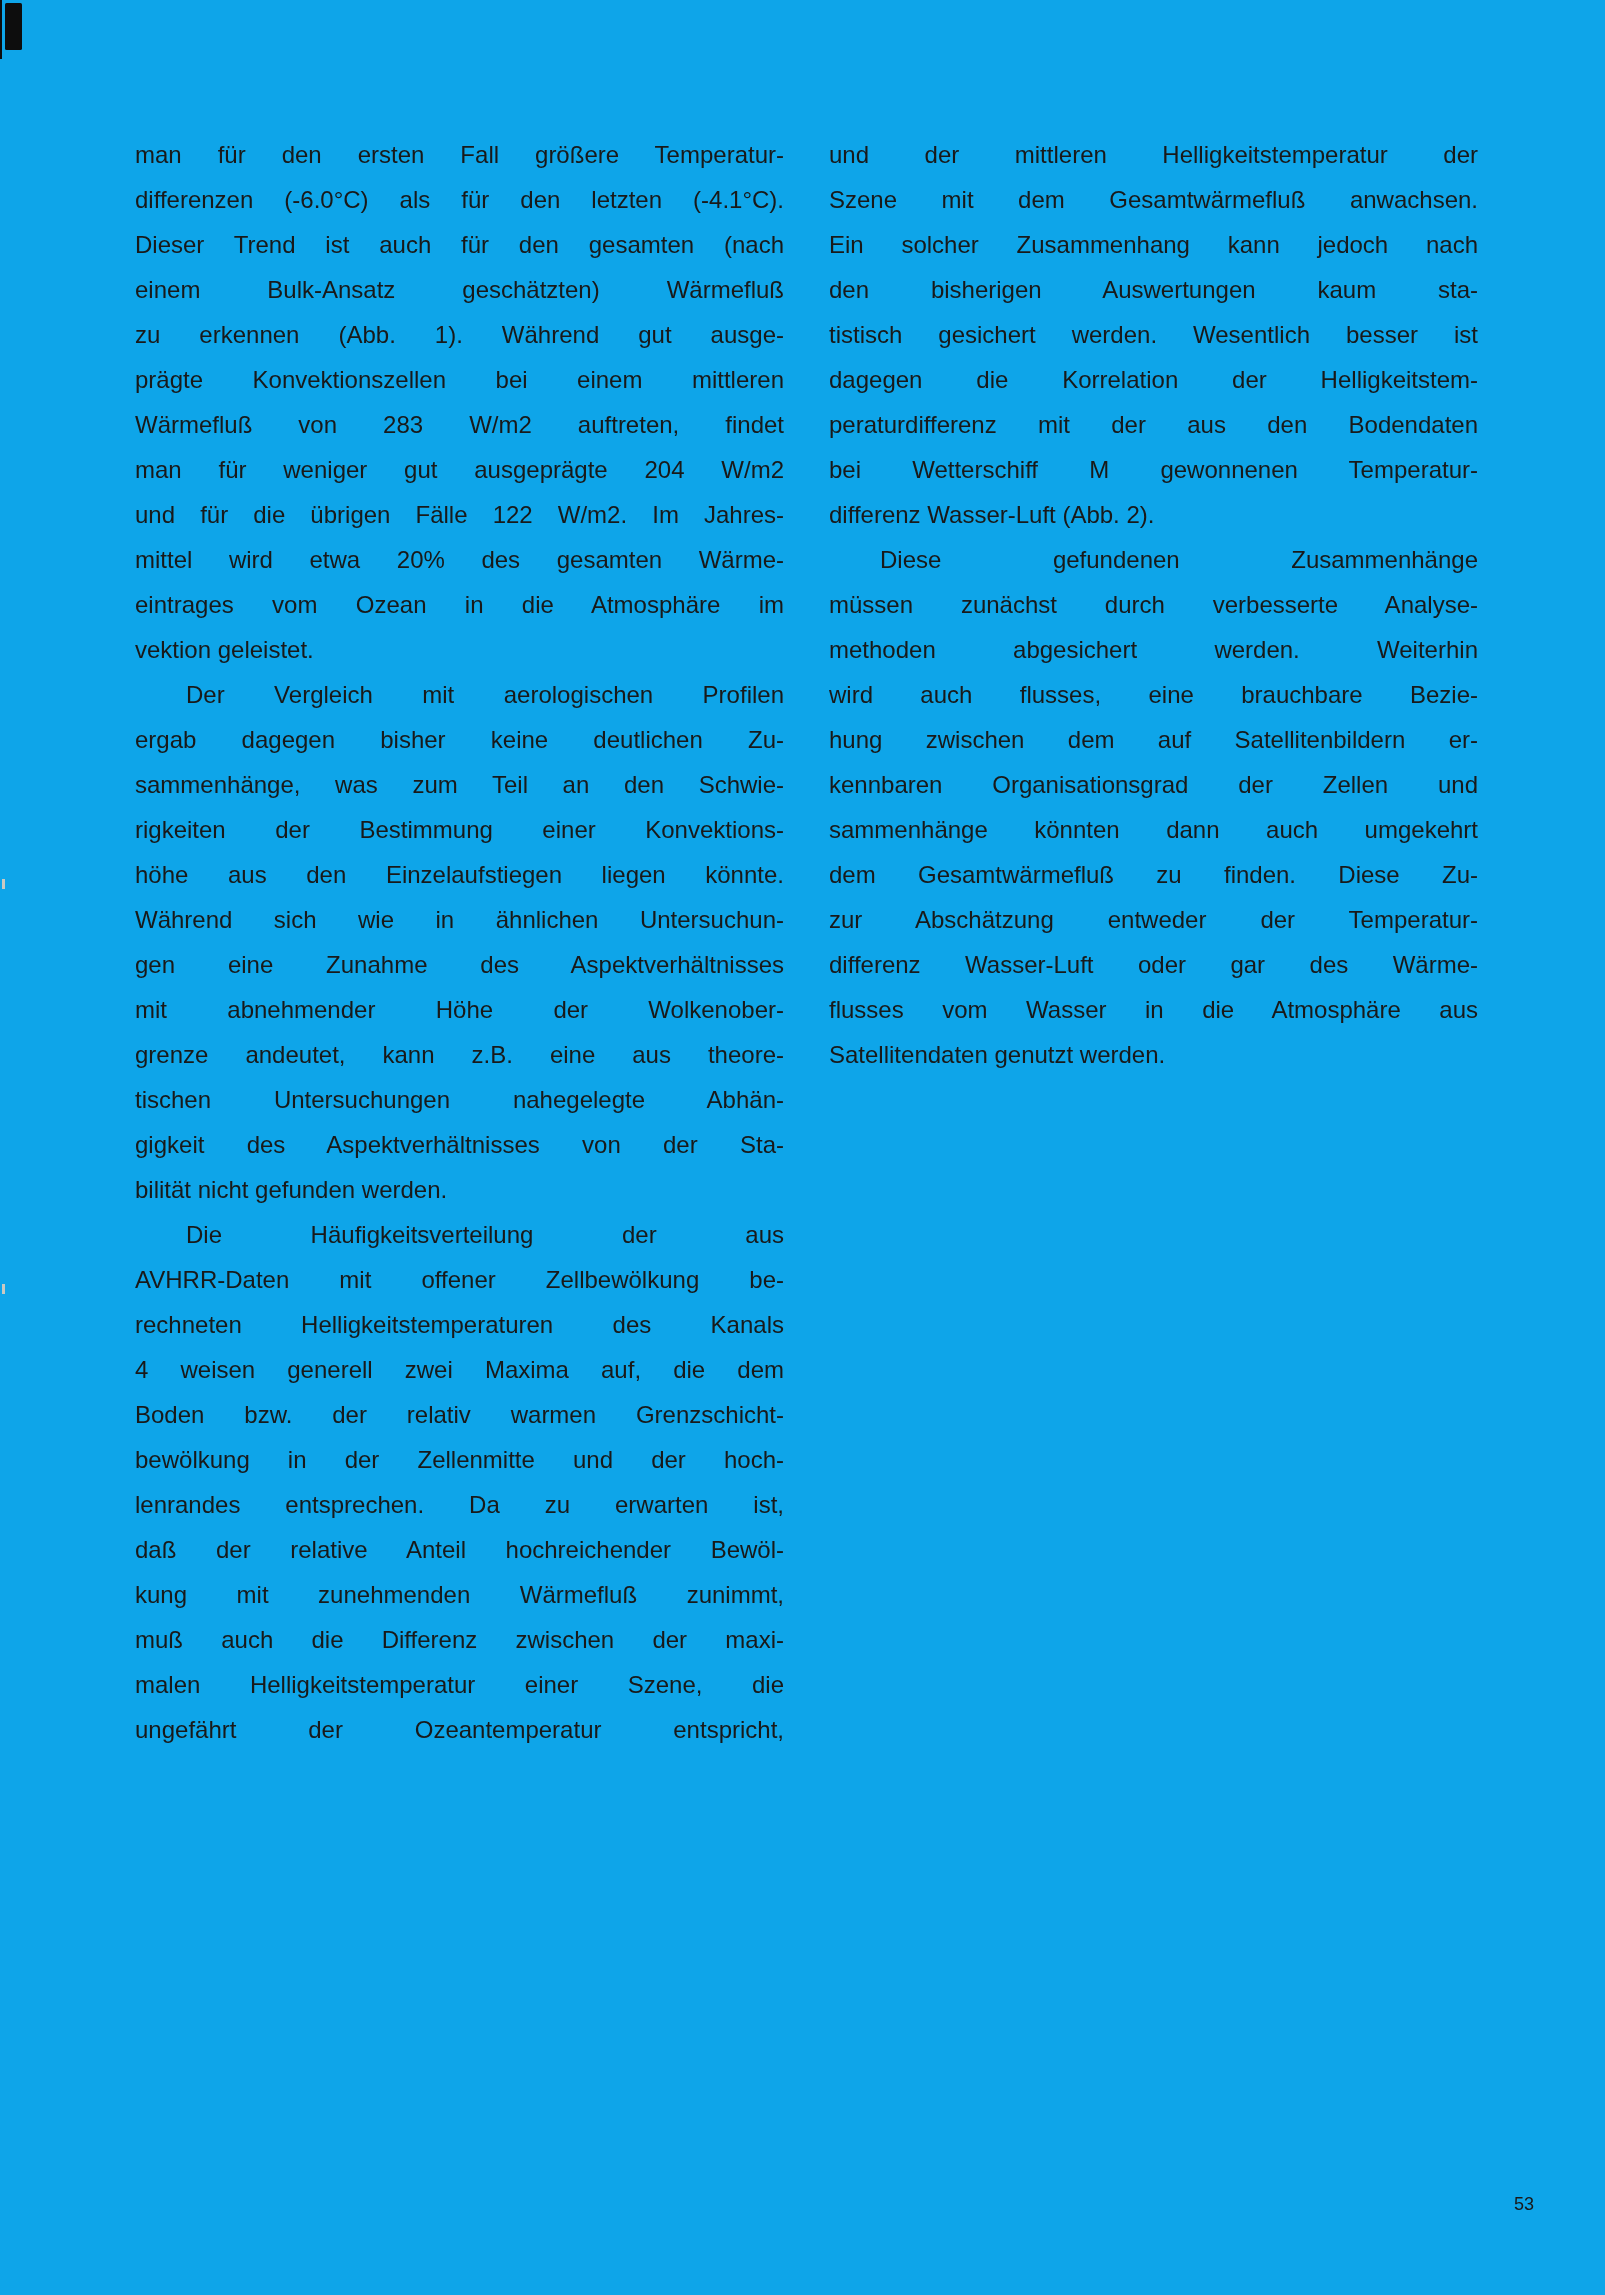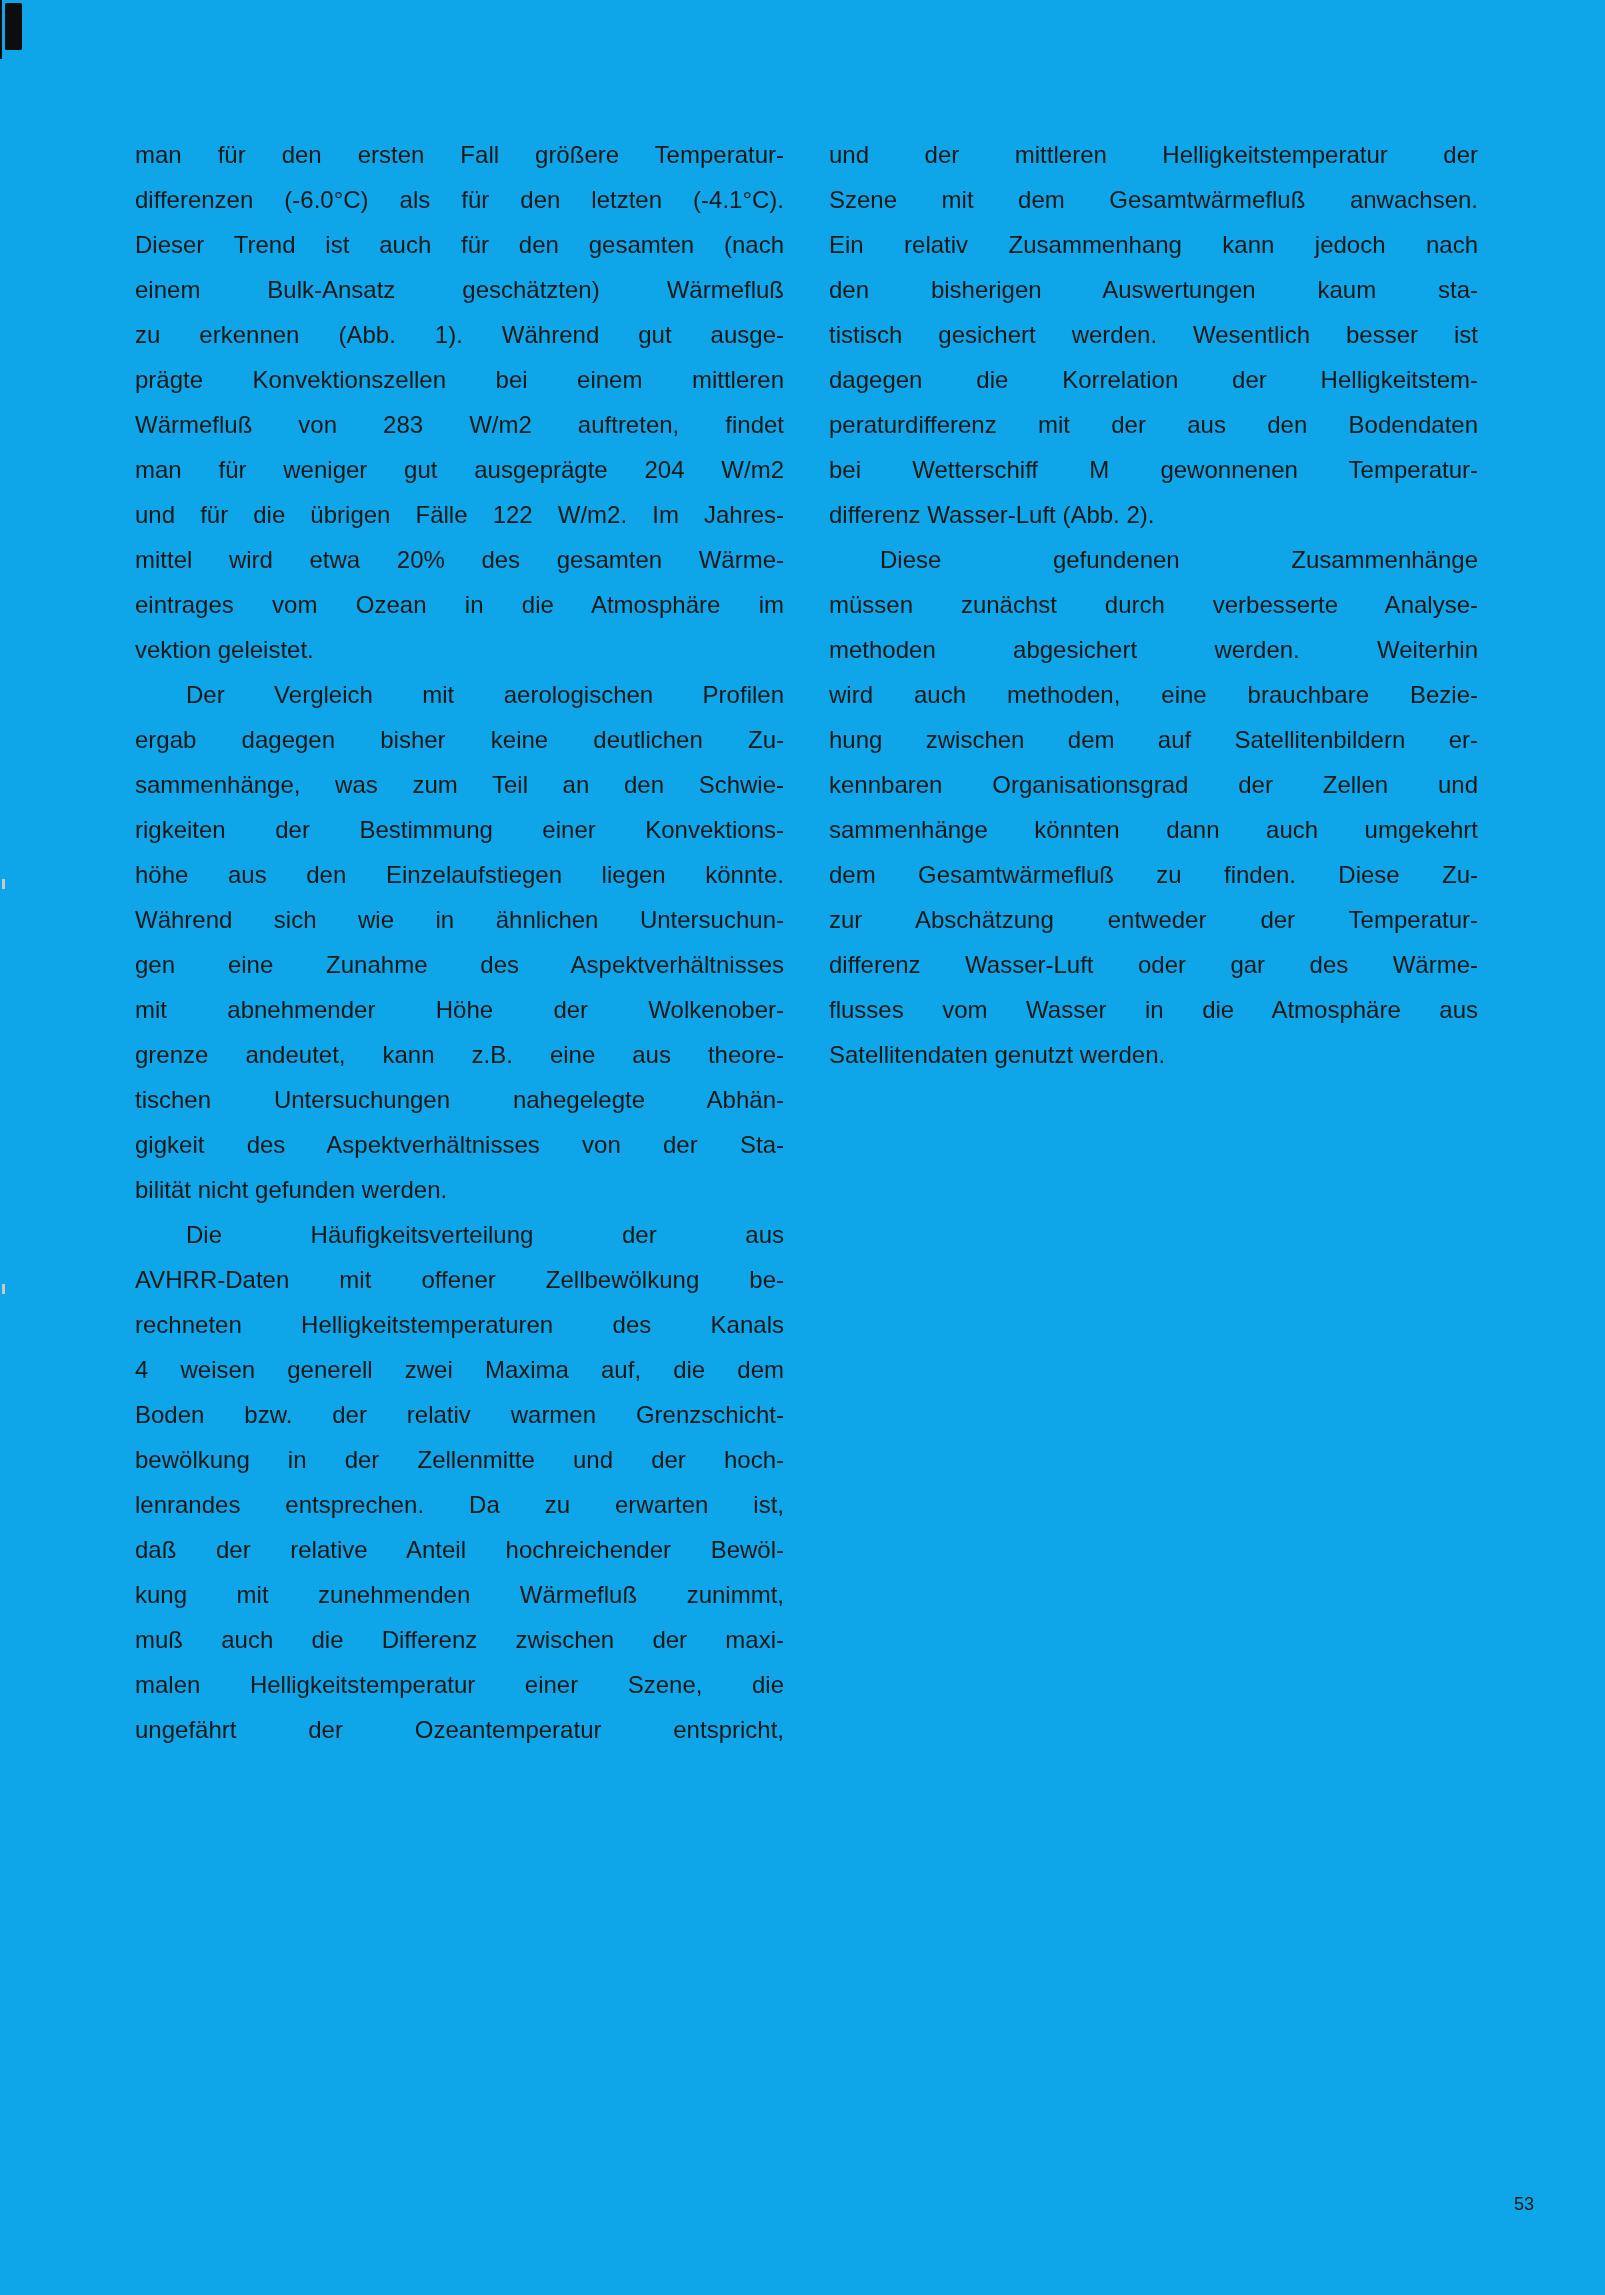--- a/index.html
+++ b/index.html
@@ -126,33 +126,33 @@
           <div class="line">kung mit zunehmenden Wärmefluß zunimmt,</div>
           <div class="line">muß auch die Differenz zwischen der maxi-</div>
           <div class="line">malen Helligkeitstemperatur einer Szene, die</div>
           <div class="line">ungefährt der Ozeantemperatur entspricht,</div>
         </div>
       </div>
     <div class="column">
         <div class="para">
           <div class="line">und der mittleren Helligkeitstemperatur der</div>
           <div class="line">Szene mit dem Gesamtwärmefluß anwachsen.</div>
-          <div class="line">Ein relativ Zusammenhang kann jedoch nach</div>
+          <div class="line">Ein solcher Zusammenhang kann jedoch nach</div>
           <div class="line">den bisherigen Auswertungen kaum sta-</div>
           <div class="line">tistisch gesichert werden. Wesentlich besser ist</div>
           <div class="line">dagegen die Korrelation der Helligkeitstem-</div>
           <div class="line">peraturdifferenz mit der aus den Bodendaten</div>
           <div class="line">bei Wetterschiff M gewonnenen Temperatur-</div>
           <div class="line para-end">differenz Wasser-Luft (Abb. 2).</div>
         </div>
         <div class="para">
           <div class="line indent">Diese gefundenen Zusammenhänge</div>
           <div class="line">müssen zunächst durch verbesserte Analyse-</div>
           <div class="line">methoden abgesichert werden. Weiterhin</div>
-          <div class="line">wird auch methoden, eine brauchbare Bezie-</div>
+          <div class="line">wird auch flusses, eine brauchbare Bezie-</div>
           <div class="line">hung zwischen dem auf Satellitenbildern er-</div>
           <div class="line">kennbaren Organisationsgrad der Zellen und</div>
           <div class="line">sammenhänge könnten dann auch umgekehrt</div>
           <div class="line">dem Gesamtwärmefluß zu finden. Diese Zu-</div>
           <div class="line">zur Abschätzung entweder der Temperatur-</div>
           <div class="line">differenz Wasser-Luft oder gar des Wärme-</div>
           <div class="line">flusses vom Wasser in die Atmosphäre aus</div>
           <div class="line para-end">Satellitendaten genutzt werden.</div>
         </div>
       </div>

